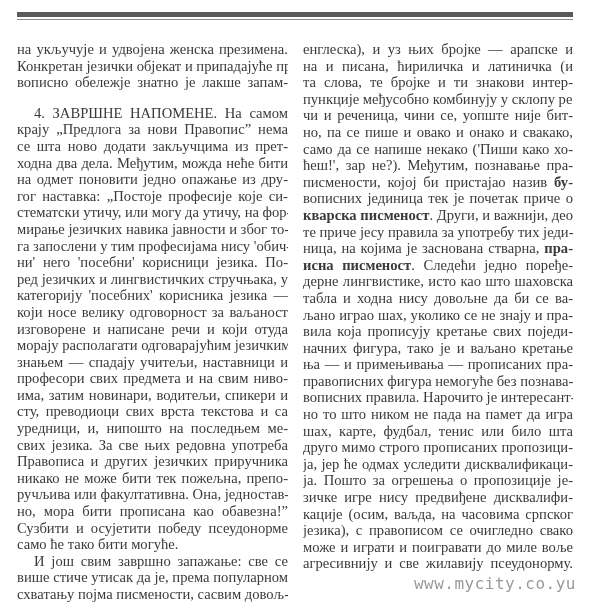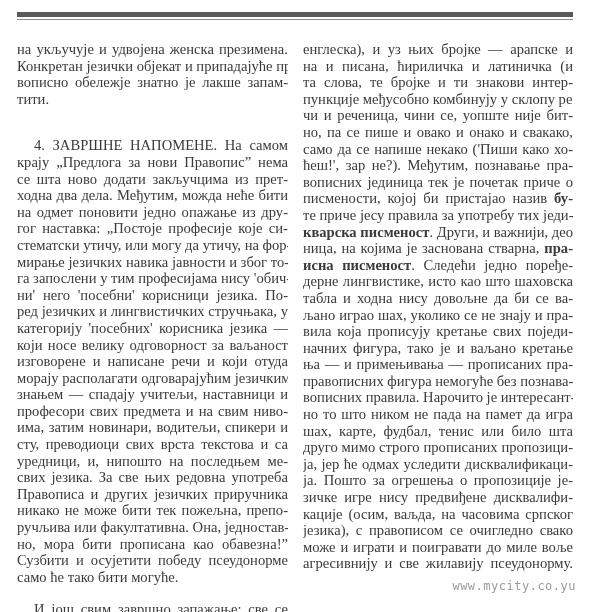--- a/index.html
+++ b/index.html
@@ -8,40 +8,39 @@
       font-family: "Liberation Serif", "DejaVu Serif", serif;
       color: #3a3a3a;
     }
     .rule-thick { position: absolute; left: 17px; width: 556px; top: 12px; height: 5px; background: #5a5a5a; }
     .rule-thin { position: absolute; left: 17px; width: 556px; top: 19px; height: 1px; background: #8a8a8a; }
     .col { position: absolute; top: 41px; font-size: 14.6px; line-height: 16.6px; text-align: justify; }
     .col.left { left: 17px; width: 271px; }
     .col.right { left: 303px; width: 270px; }
     .line { display: block; white-space: nowrap; text-align: justify; text-align-last: justify; height: 16.6px; overflow: hidden; }
     .line.last { text-align-last: left; }
-    .indent { padding-left: 17px; margin-top: 16px; }
+    .indent { padding-left: 17px; }
     .gap { height: 14px; }
     b { font-weight: bold; }
     .watermark {
       position: absolute; right: 24px; bottom: 19px; font-family: "DejaVu Sans Mono", monospace;
-      font-size: 12px; color: #9a9a9a; letter-spacing: 0.5px;
+      font-size: 16px; color: #9a9a9a; letter-spacing: 0.5px;
     }
   </style>
 </head>
 <body>
 
 <div class="rule-thick"></div>
 <div class="rule-thin"></div>
 
 <div class="col left">
   <div id="lp1">
       <span class="line">на укључује и удвојена женска презимена.</span>
       <span class="line">Конкретан језички објекат и припадајуће пра-</span>
       <span class="line">вописно обележје знатно је лакше запам-</span>
-      <span class="line last">тити.</span>
     </div>
   <div class="gap"></div>
   <div id="lp2">
       <span class="line indent">4. ЗАВРШНЕ НАПОМЕНЕ. На самом</span>
       <span class="line">крају „Предлога за нови Правопис” нема</span>
       <span class="line">се шта ново додати закључцима из прет-</span>
       <span class="line">ходна два дела. Међутим, можда неће бити</span>
       <span class="line">на одмет поновити једно опажање из дру-</span>
       <span class="line">гог наставка: „Постоје професије које си-</span>
       <span class="line">стематски утичу, или могу да утичу, на фор-</span>
@@ -75,24 +74,24 @@
 
 <div class="col right" id="rcol">
     <span class="line">енглеска), и уз њих бројке — арапске и</span>
     <span class="line">на и писана, ћириличка и латиничка (и</span>
     <span class="line">та слова, те бројке и ти знакови интер-</span>
     <span class="line">пункције међусобно комбинују у склопу ре-</span>
     <span class="line">чи и реченица, чини се, уопште није бит-</span>
     <span class="line">но, па се пише и овако и онако и свакако,</span>
     <span class="line">само да се напише некако ('Пиши како хо-</span>
     <span class="line">ћеш!', зар не?). Међутим, познавање пра-</span>
+    <span class="line">писмености, којој би пристајао назив <b>бу-</b></span>
     <span class="line">вописних јединица тек је почетак приче о</span>
-    <span class="line">писмености, којој би пристајао назив <b>бу-</b></span>
+    <span class="line"><b>кварска писменост</b>. Други, и важнији, део</span>
     <span class="line">те приче јесу правила за употребу тих једи-</span>
-    <span class="line"><b>кварска писменост</b>. Други, и важнији, део</span>
     <span class="line">ница, на којима је заснована стварна, <b>пра-</b></span>
     <span class="line"><b>исна писменост</b>. Следећи једно поређе-</span>
     <span class="line">дерне лингвистике, исто као што шаховска</span>
     <span class="line">табла и ходна нису довољне да би се ва-</span>
     <span class="line">љано играо шах, уколико се не знају и пра-</span>
     <span class="line">вила која прописују кретање свих поједи-</span>
     <span class="line">начних фигура, тако је и ваљано кретање</span>
     <span class="line">ња — и примењивања — прописаних пра-</span>
     <span class="line">правописних фигура немогуће без познава-</span>
     <span class="line">вописних правила. Нарочито је интересант-</span>

